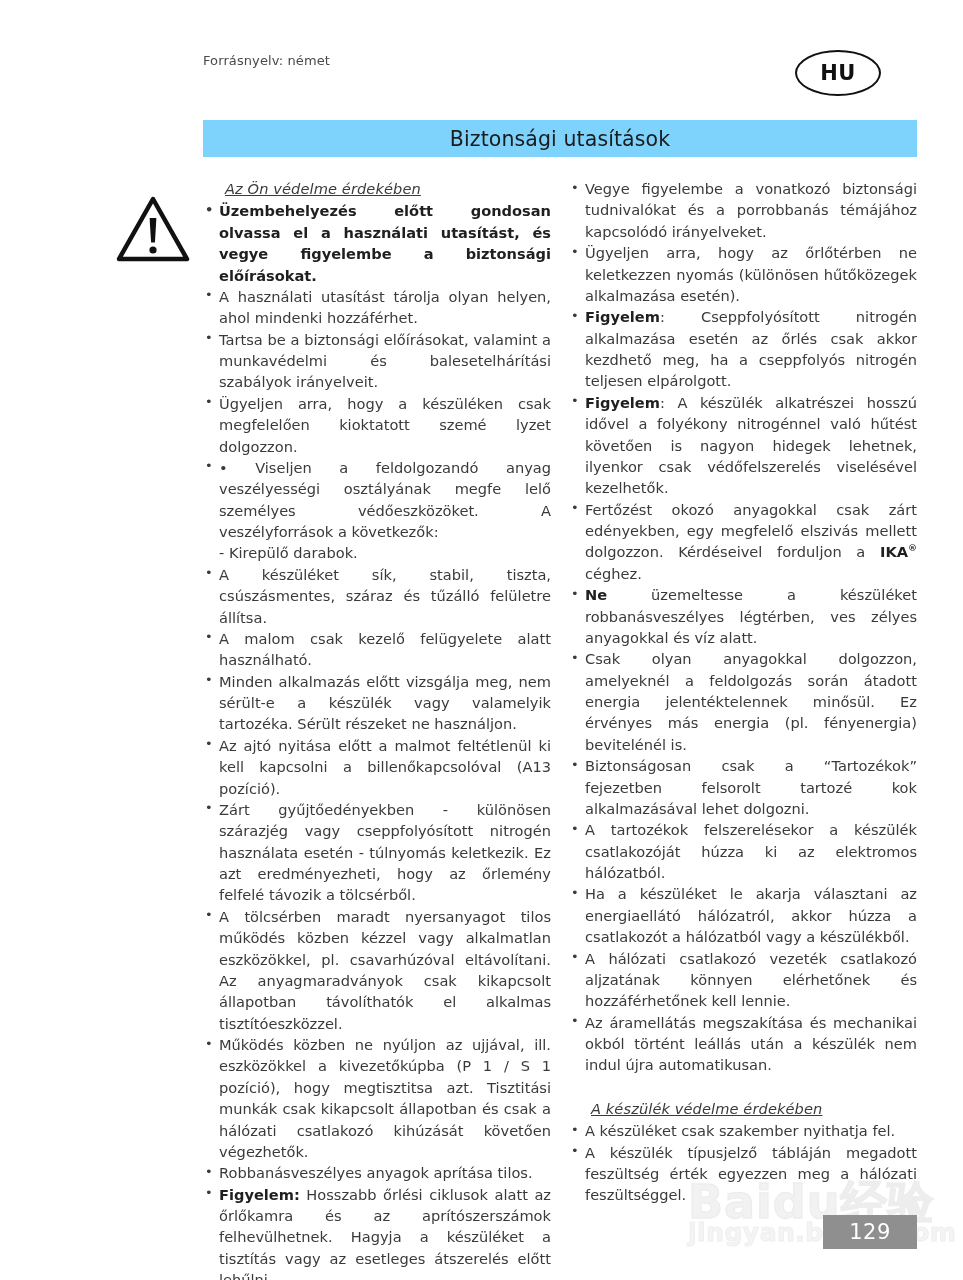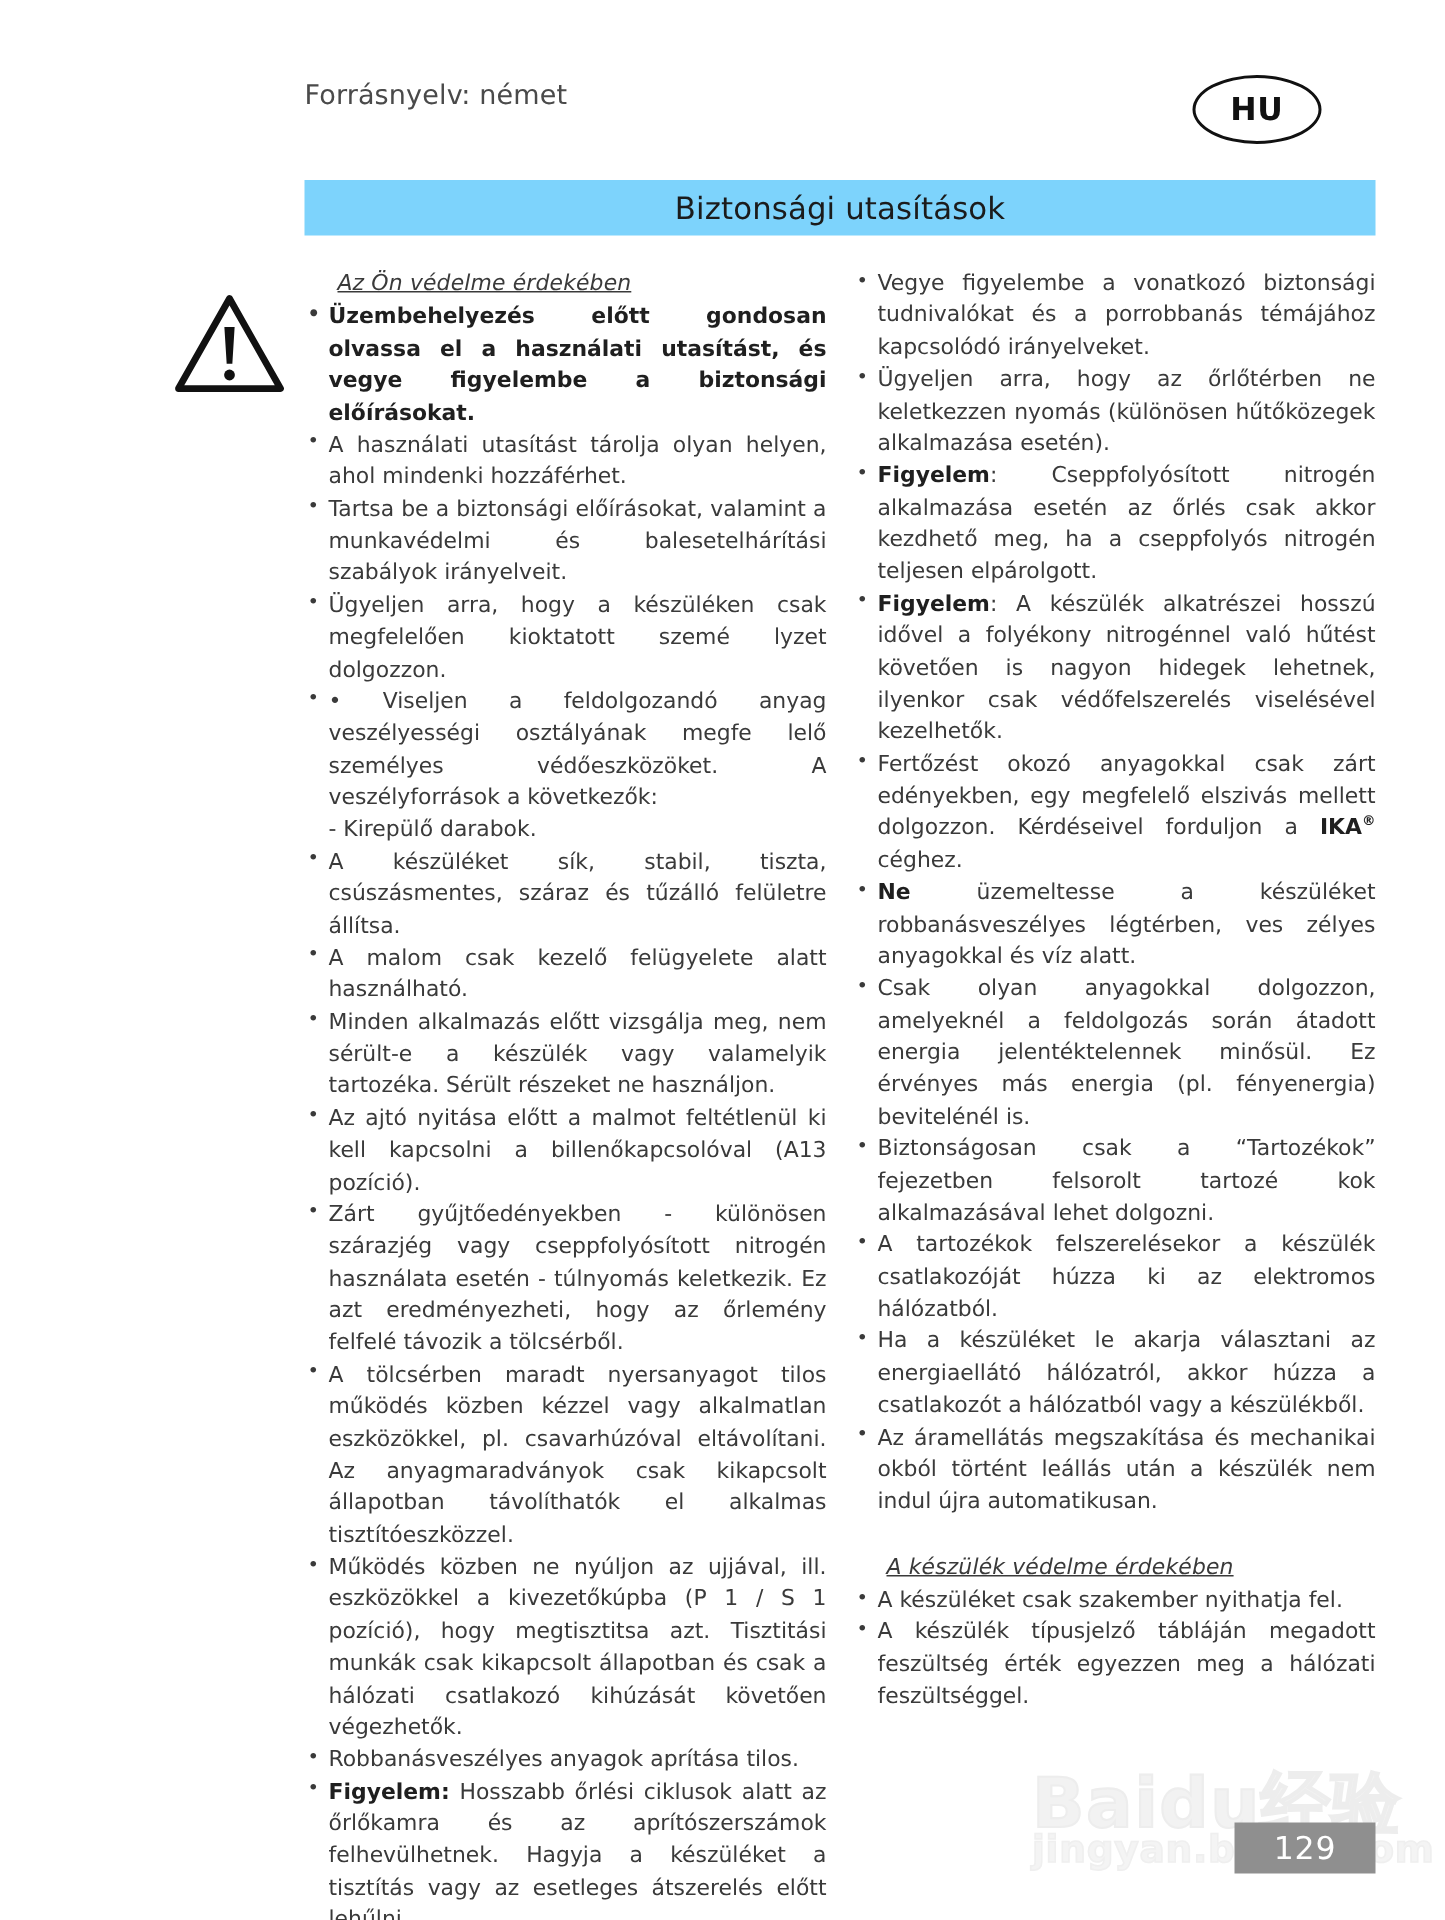--- a/index.html
+++ b/index.html
@@ -21,21 +21,21 @@
     inset: 0;
     width: 963px;
     height: 1280px;
   }
 
   
   .source-lang {
     position: absolute;
     left: 203px;
     top: 53px;
-    font-size: 18px;
+    font-size: 13px;
     color: #4a4a4a;
     letter-spacing: .1px;
   }
 
   .country-badge {
     position: absolute;
     left: 795px;
     top: 50px;
     width: 82px;
     height: 42px;
@@ -277,20 +277,23 @@
       <li>
         <span>Biztonságosan csak a “Tartozékok” fejezetben felsorolt tartozé kok alkalmazásával lehet dolgozni.</span>
       </li>
       <li>
         <span>A tartozékok felszerelésekor a készülék csatlakozóját húzza ki az elektromos hálózatból.</span>
       </li>
       <li>
         <span>Ha a készüléket le akarja választani az energiaellátó hálózatról, akkor húzza a csatlakozót a hálózatból vagy a készülékből.</span>
       </li>
       <li>
+        <span>A hálózati csatlakozó vezeték csatlakozó aljzatának könnyen elérhetőnek és hozzáférhetőnek kell lennie.</span>
+      </li>
+      <li>
         <span>Az áramellátás megszakítása és mechanikai okból történt leállás után a készülék nem indul újra automatikusan.</span>
       </li>
     </ul>
 
     <div class="section-head spaced">A készülék védelme érdekében</div>
 
     <ul class="bullets">
       <li class="justify-none">
         <span>A készüléket csak szakember nyithatja fel.</span>
       </li>

